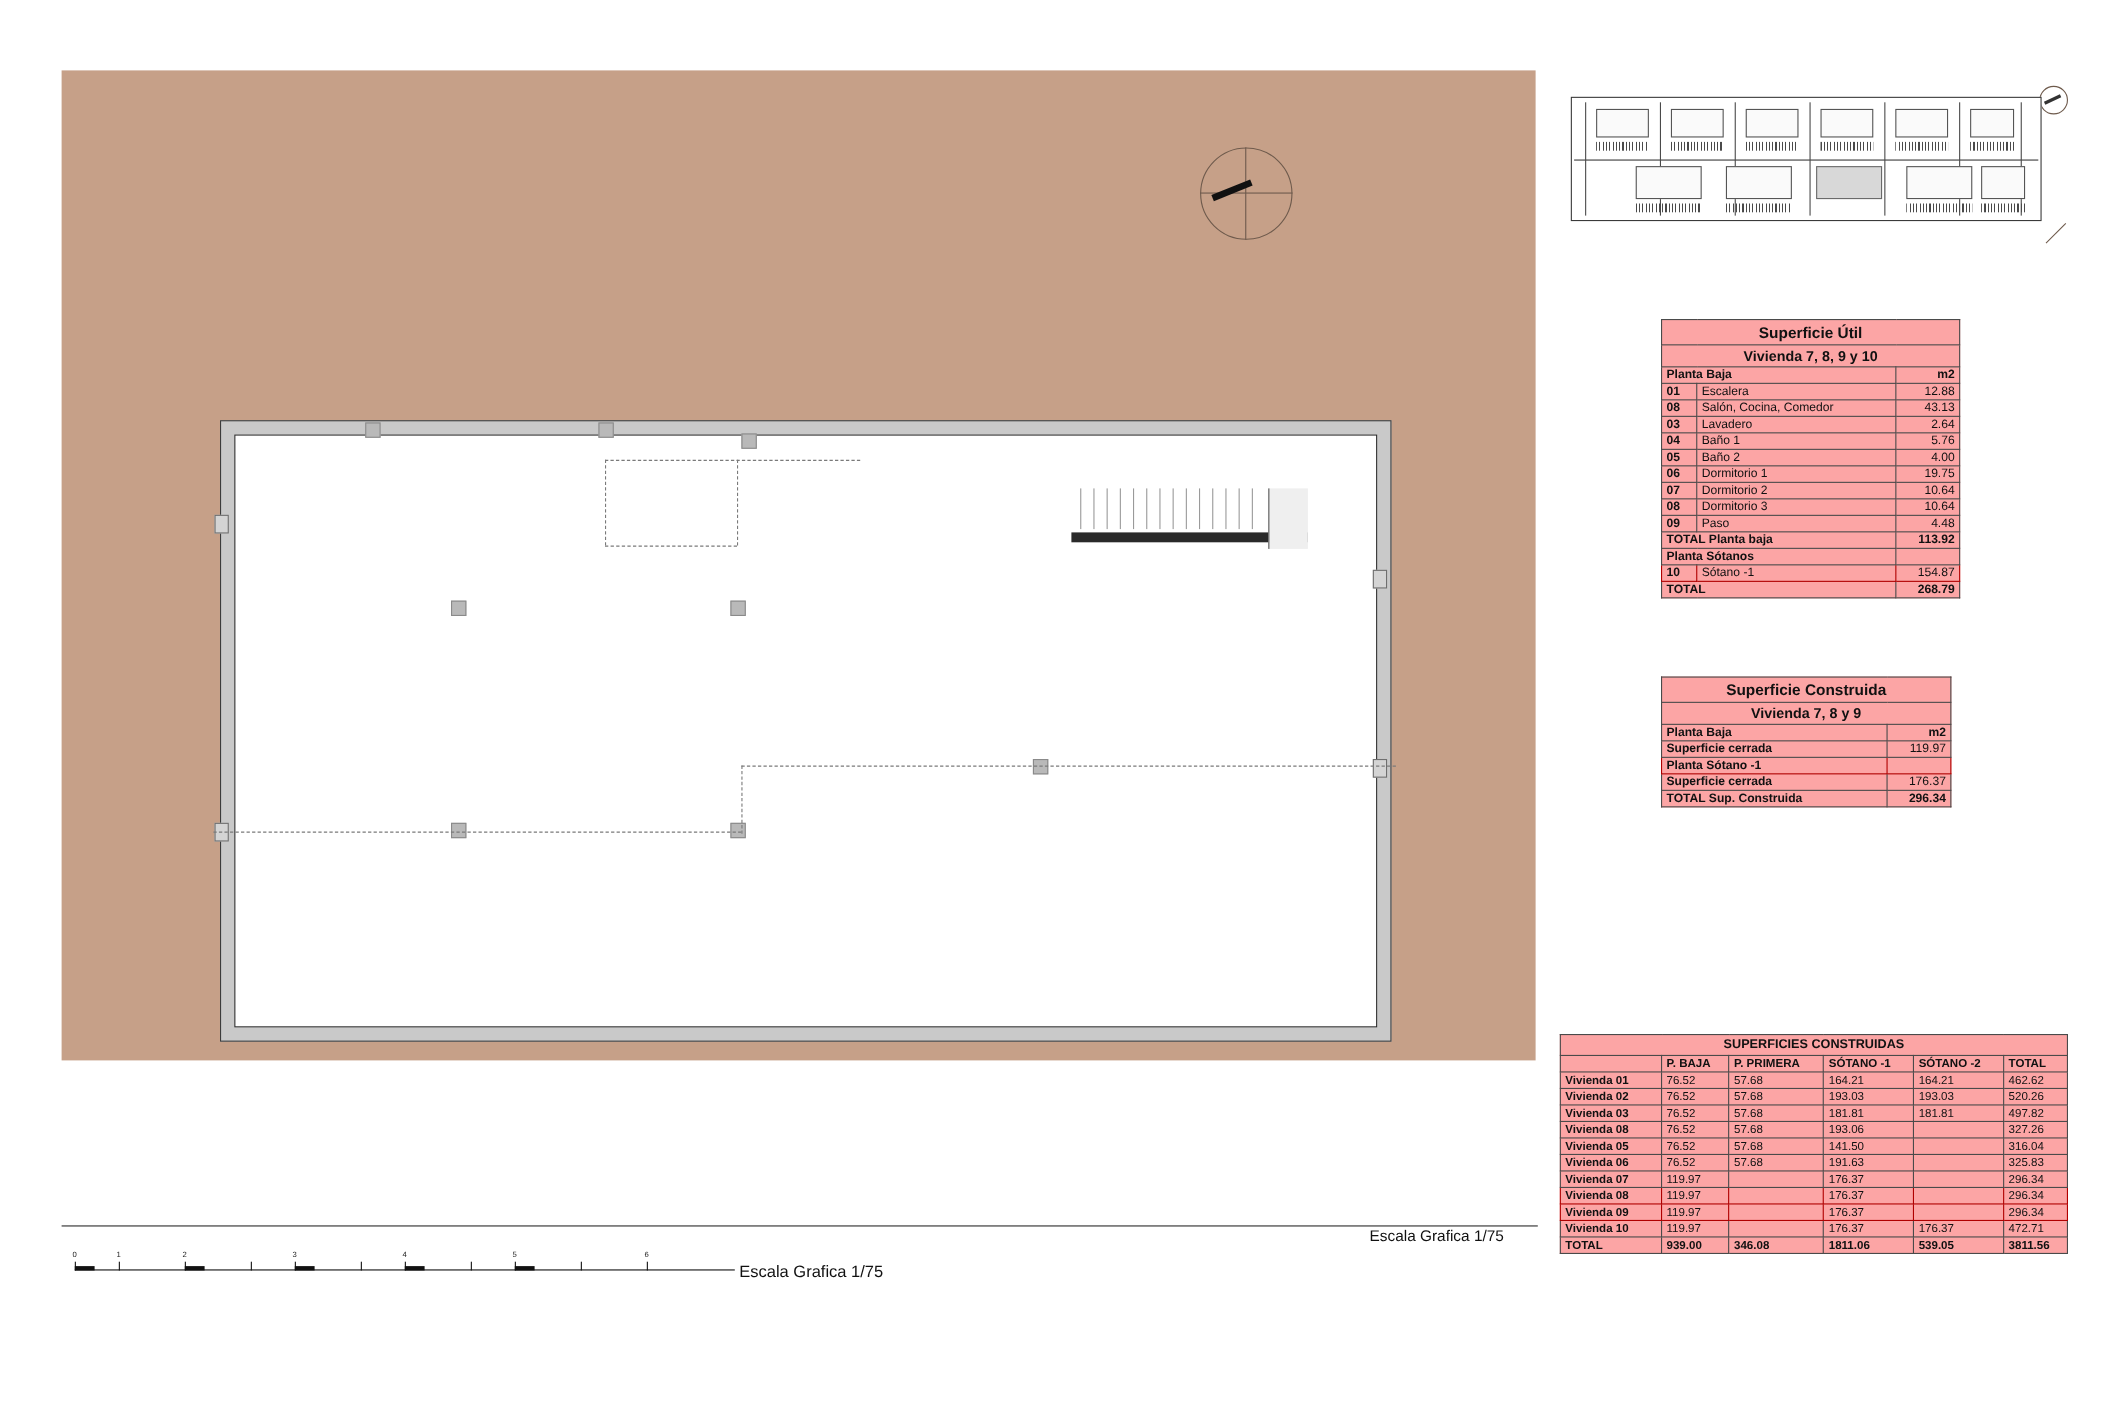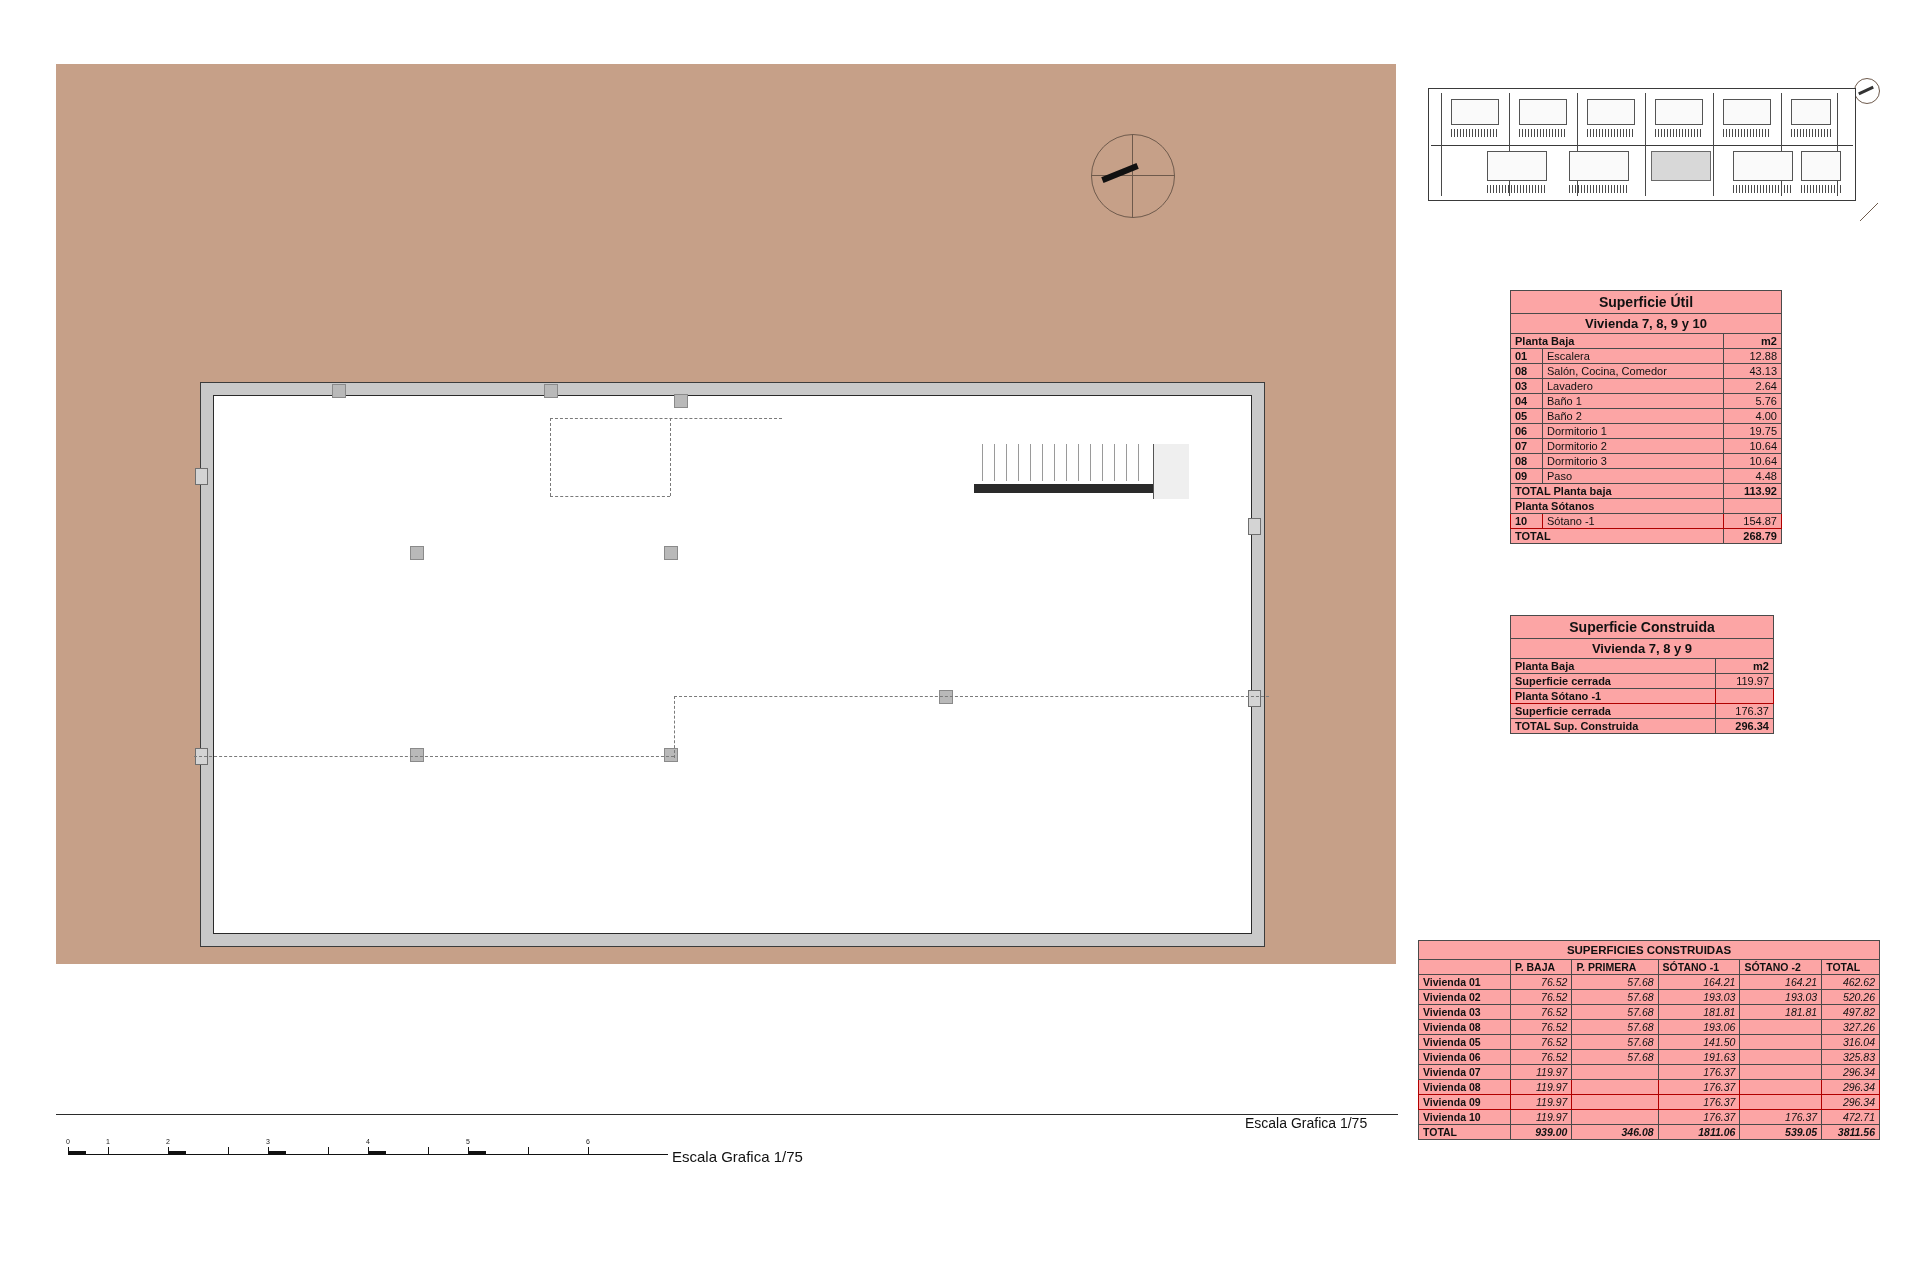--- a/index.html
+++ b/index.html
@@ -195,21 +195,21 @@
   .hl-red td { border-color:#b00000 !important; }
 
   #tbl-constr-wrap { position:absolute; left:1510px; top:615px; width:272px; }
   #tbl-constr { width:264px; }
   #tbl-constr .c-val { width:58px; }
 
   #tbl-sup-wrap { position:absolute; left:1418px; top:940px; width:462px; }
   #tbl-sup { width:462px; font-size:10.5px;padding-left:12px; }
   #tbl-sup th { font-weight:bold; text-align:left; font-size:10.5px; }
   #tbl-sup td.lbl { font-weight:bold; width:92px; }
-  #tbl-sup td.num { text-align:right;font-style:italic; }
+  #tbl-sup td.num { text-align:left; }
   #tbl-sup .row-red td { border-color:#b00000 !important; }
 </style>
 </head>
 <body>
 
 <div id="drawing-area">
 
   <div id="site-fill"></div>
 
   <div id="north-arrow">

